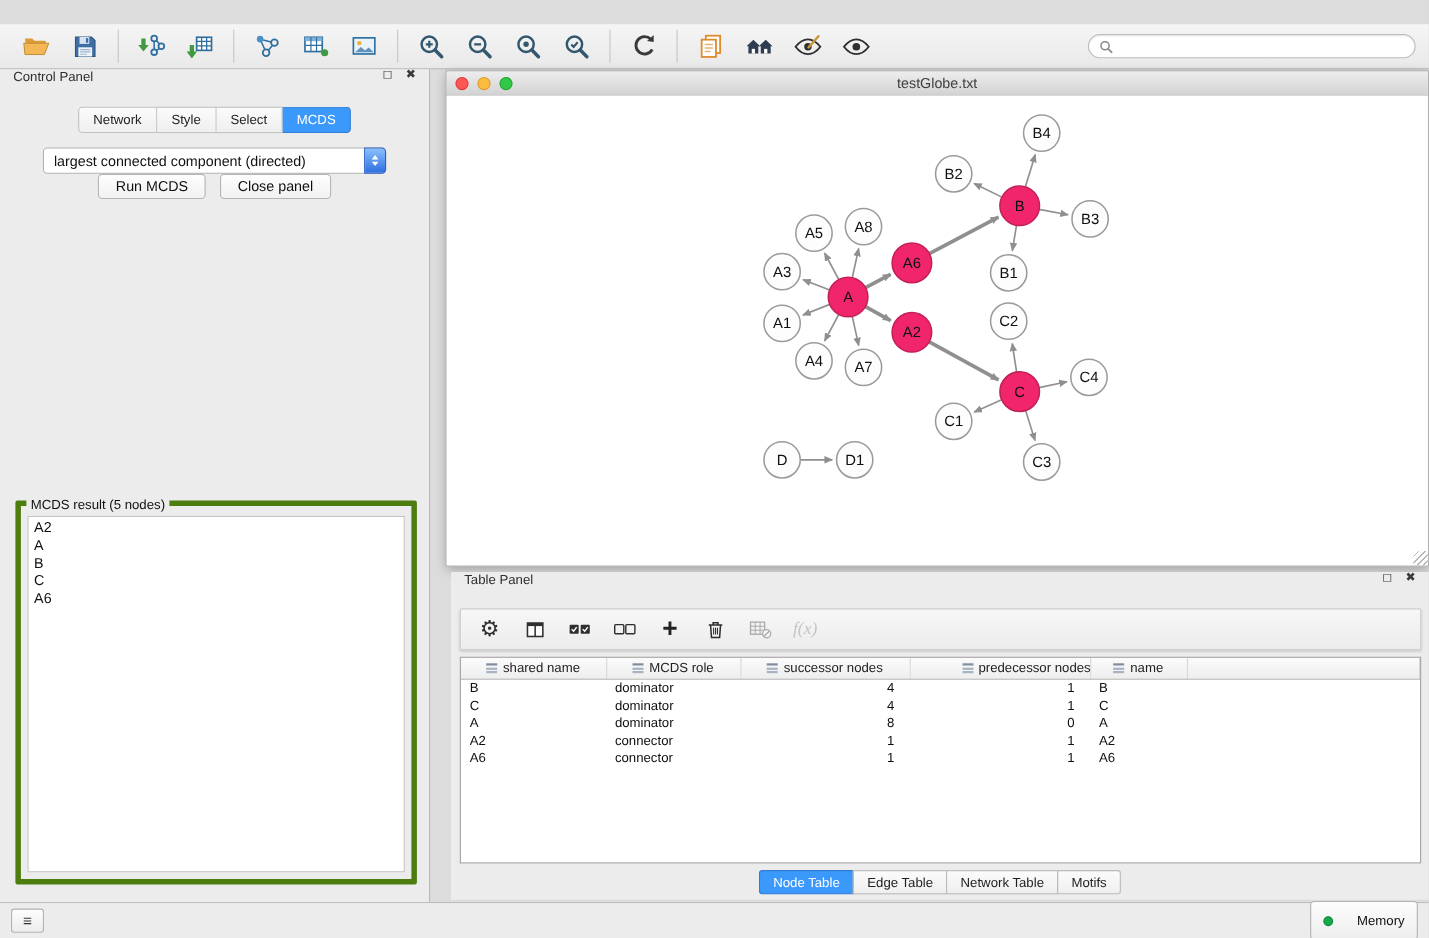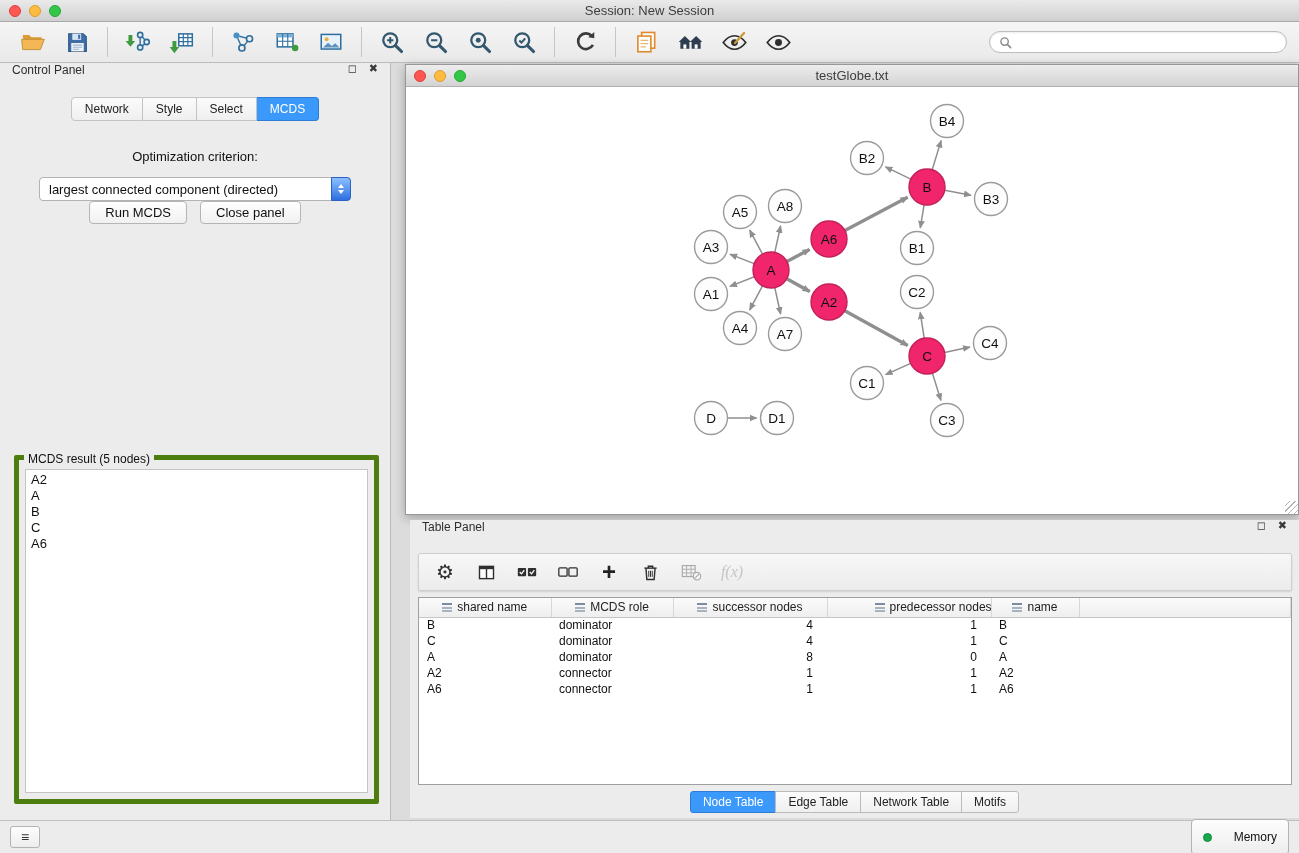--- a/index.html
+++ b/index.html
@@ -105,28 +105,20 @@
   .memory-btn{margin-left:auto;height:36px;border:1px solid #b3b3b3;border-radius:4px;
     background:linear-gradient(#fdfdfd,#ededed);display:flex;align-items:center;gap:22px;padding:0 11px;
     font-size:12px;color:#101010;cursor:pointer;font-family:inherit}
   .mem-dot{width:9px;height:9px;border-radius:50%;background:#17a84b;border:1px solid #0d8a3a}
 </style>
 </head>
 <body>
 
 <div class="app">
 
-  <div class="titlebar">
-    <div class="traffic">
-      <span class="tl tl-red"></span>
-      <span class="tl tl-yellow"></span>
-      <span class="tl tl-green"></span>
-    </div>
-    <span class="win-title">Session: New Session</span>
-  </div>
 
   <div class="toolbar">
     <button class="tb">
       <svg width="26" height="26" viewBox="0 0 24 24">
         <path d="M2.5 5.5h6l2 2h9.5v2.5h-17z" fill="#dd9c36"></path>
         <path d="M1.5 9.5h21l-3.7 9.5H2.5z" fill="#f3b756" stroke="#bd8a2e" stroke-width="0.8"></path>
       </svg>
     </button>
     <button class="tb">
       <svg width="25" height="25" viewBox="0 0 24 24">
@@ -259,21 +251,20 @@
         <span class="ph-btn">◻</span>
         <span class="ph-btn">✖</span>
       </span>
     </div>
     <div class="cp-tabs" id="cp-tabs">
         <button class="cp-tab">Network</button>
         <button class="cp-tab">Style</button>
         <button class="cp-tab">Select</button>
         <button class="cp-tab active">MCDS</button>
       </div>
-    <div class="opt-label">Optimization criterion:</div>
     <div class="combo">
       <span class="combo-val">largest connected component (directed)</span>
       <span class="stepper">
           <i class="up"></i>
           <i class="down"></i>
         </span>
     </div>
     <div class="cp-buttons">
       <button class="btn">Run MCDS</button>
       <button class="btn">Close panel</button>

